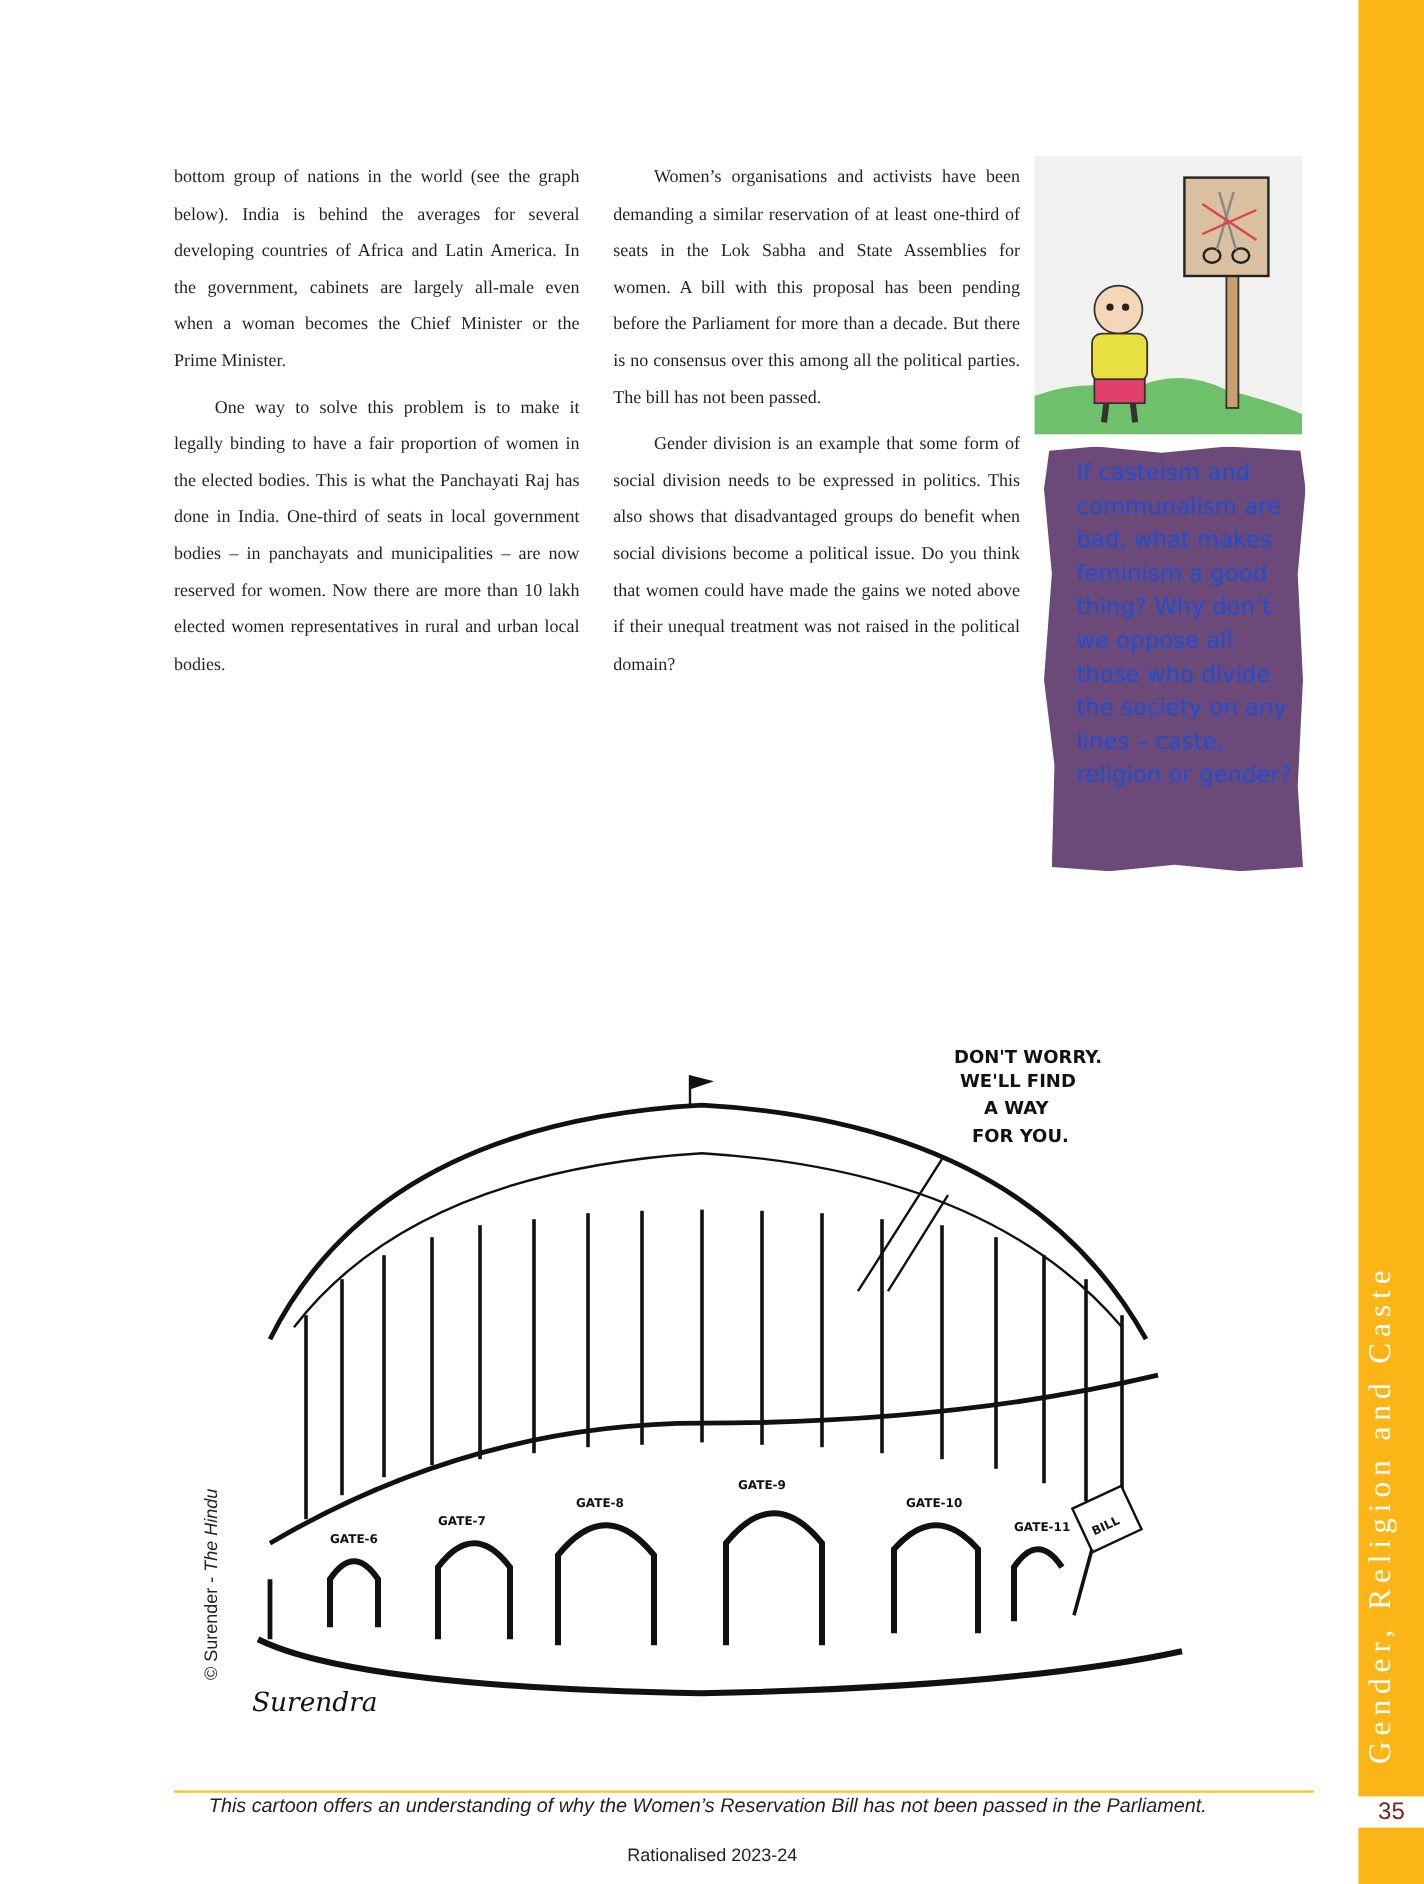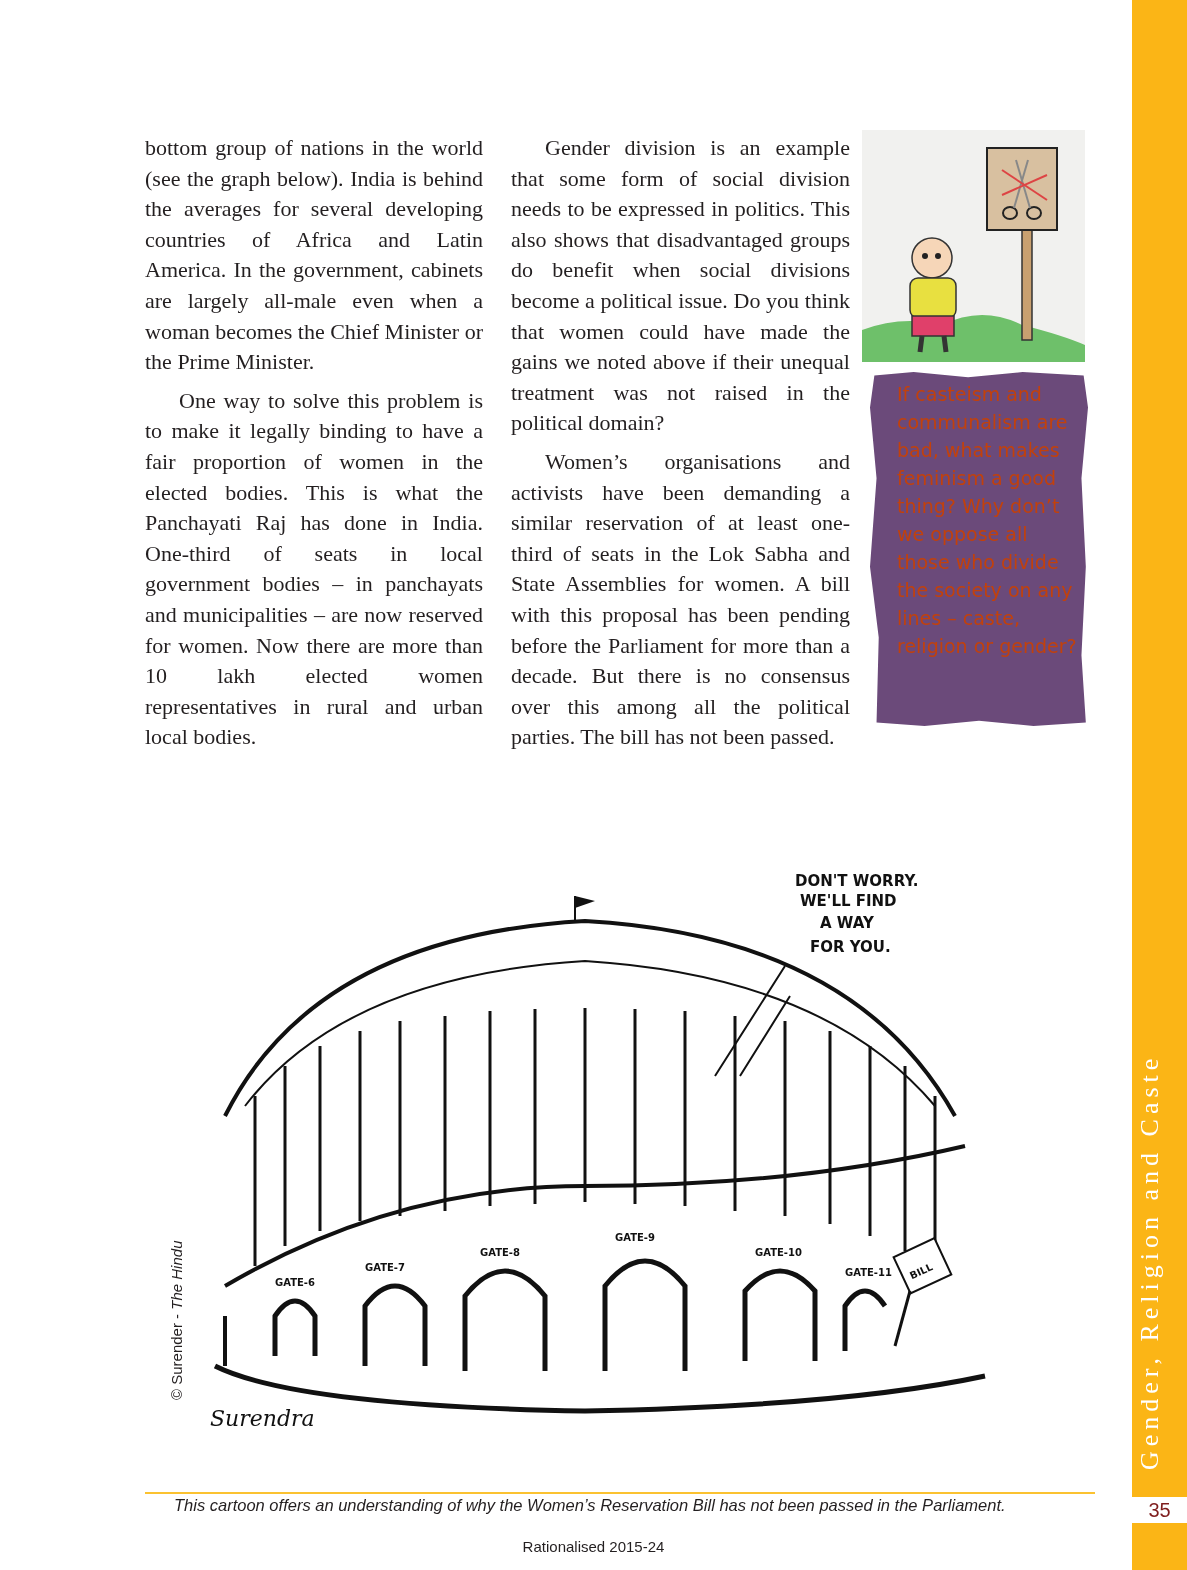--- a/index.html
+++ b/index.html
@@ -17,38 +17,38 @@
     position: absolute; left: 1130px; top: 1470px; width: 430px; height: 40px;
     transform-origin: 0 0; transform: rotate(-90deg);
     color: #fff; font-family: "Liberation Serif", serif; font-size: 26px; letter-spacing: 5px;
     line-height: 40px; white-space: nowrap; padding-left: 0;
   }
   .page-number {
     position: absolute; left: 1132px; top: 1497px; width: 55px; height: 26px;
     font-family: "Liberation Sans", sans-serif; font-size: 20px; text-align: center; line-height: 26px; color: #7f1d1d;
   }
   .col {
-    position: absolute; font-size: 22px; line-height: 30.6px; text-align: justify;
+    position: absolute; font-size: 15px; line-height: 30.6px; text-align: justify;
   }
   .col p { margin: 0; }
   .col p + p { margin-top: 8px; }
   .indent { text-indent: 34px; }
   .col1 { left: 145px; top: 133px; width: 338px; }
   .col2 { left: 511px; top: 133px; width: 339px; }
   .col2 p + p { margin-top: 8px; }
   .illus-box {
     position: absolute; left: 862px; top: 130px; width: 223px; height: 232px; background: #f1f1ef;
   }
   .thought-box {
     position: absolute; left: 870px; top: 372px; width: 218px; height: 354px; background: #6b4a7a;
     clip-path: polygon(2% 1%, 20% 0%, 45% 1.5%, 70% 0%, 98% 1%, 100% 10%, 97% 30%, 99% 55%, 97% 80%, 99% 99%, 75% 100%, 50% 98.5%, 25% 100%, 3% 99%, 4% 75%, 0% 55%, 3% 30%, 0% 10%);
   }
   .thought-text {
     position: absolute; left: 897px; top: 380px; width: 180px;
-    font-family: "DejaVu Sans", sans-serif; font-size: 19px; line-height: 28px; color: #c2410c;
+    font-family: "DejaVu Sans", sans-serif; font-size: 19px; line-height: 28px; color: #1d4ed8;
   }
   .cartoon {
     position: absolute; left: 195px; top: 846px; width: 810px; height: 590px;
   }
   .credit {
     position: absolute; left: 168px; top: 1400px; width: 180px; height: 22px;
     transform-origin: 0 0; transform: rotate(-90deg);
     font-family: "Liberation Sans", sans-serif; font-size: 15px; color: #231f20; white-space: nowrap;
   }
   .credit i { font-style: italic; }
@@ -75,22 +75,22 @@
 <div class="sidebar-bottom"></div>
 <div class="chapter-title">Gender, Religion and Caste</div>
 <div class="page-number">35</div>
 
 <div class="col col1">
   <p>bottom group of nations in the world (see the graph below). India is behind the averages for several developing countries of Africa and Latin America. In the government, cabinets are largely all-male even when a woman becomes the Chief Minister or the Prime Minister.</p>
   <p class="indent">One way to solve this problem is to make it legally binding to have a fair proportion of women in the elected bodies. This is what the Panchayati Raj has done in India. One-third of seats in local government bodies – in panchayats and municipalities – are now reserved for women. Now there are more than 10 lakh elected women representatives in rural and urban local bodies.</p>
 </div>
 
 <div class="col col2">
+  <p class="indent">Women’s organisations and activists have been demanding a similar reservation of at least one-third of seats in the Lok Sabha and State Assemblies for women. A bill with this proposal has been pending before the Parliament for more than a decade. But there is no consensus over this among all the political parties. The bill has not been passed.</p>
   <p class="indent">Gender division is an example that some form of social division needs to be expressed in politics. This also shows that disadvantaged groups do benefit when social divisions become a political issue. Do you think that women could have made the gains we noted above if their unequal treatment was not raised in the political domain?</p>
-  <p class="indent">Women’s organisations and activists have been demanding a similar reservation of at least one-third of seats in the Lok Sabha and State Assemblies for women. A bill with this proposal has been pending before the Parliament for more than a decade. But there is no consensus over this among all the political parties. The bill has not been passed.</p>
 </div>
 
 <div class="illus-box">
   <svg width="223" height="232" viewBox="0 0 223 232">
     <path d="M0 200 Q40 185 80 195 Q120 175 160 195 Q200 205 223 215 L223 232 L0 232 Z" fill="#6ec06a"></path>
     <rect x="160" y="100" width="10" height="110" fill="#c8a070" stroke="#333" stroke-width="1.5"></rect>
     <rect x="125" y="18" width="70" height="82" fill="#d8c0a0" stroke="#222" stroke-width="2"></rect>
     <ellipse cx="148" cy="83" rx="7" ry="6" fill="none" stroke="#222" stroke-width="2"></ellipse>
     <ellipse cx="172" cy="83" rx="7" ry="6" fill="none" stroke="#222" stroke-width="2"></ellipse>
     <line x1="152" y1="78" x2="166" y2="30" stroke="#888" stroke-width="2"></line>
@@ -173,13 +173,13 @@
   </svg>
 </div>
 
 <div class="credit"><span>© Surender  -  </span><i>The Hindu</i></div>
 
 <div class="caption">
   <div>This cartoon offers an understanding of why the Women’s Reservation Bill has not been passed in the Parliament.</div>
 </div>
 
 <div class="rule"></div>
-<div class="footer">Rationalised 2015-24</div>
+<div class="footer">Rationalised 2023-24</div>
 
 </body></html>

